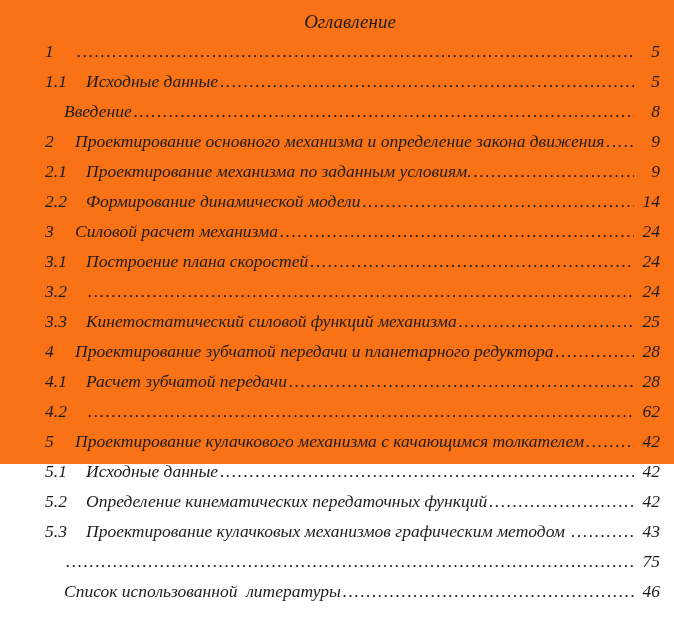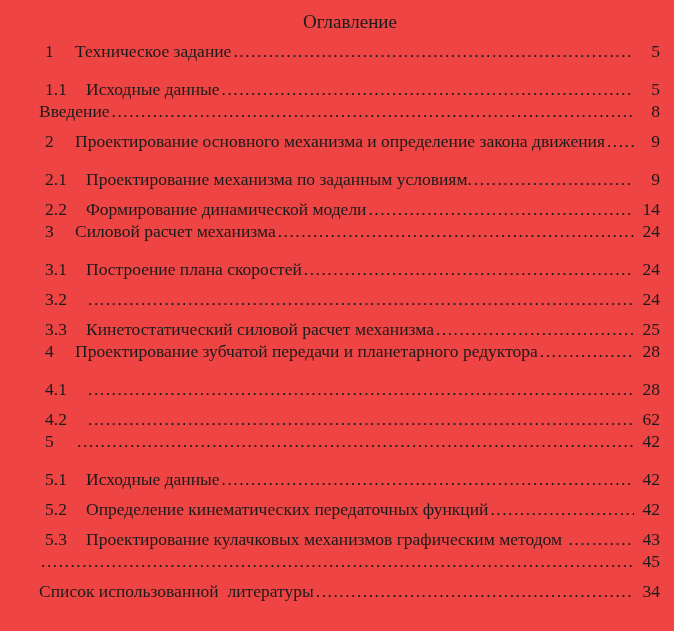--- a/index.html
+++ b/index.html
@@ -9,56 +9,57 @@
   }
   body {
     width: 674px;
     height: 631px;
     overflow: hidden;
     font-family: "Liberation Serif", "DejaVu Serif", serif;
     color: #1b1b1b;
   }
   .page {
     width: 674px;
-    height: 631px;
-    background: #ef4444;
+    height: 464px;
+    background: #f97316;
     box-sizing: border-box;
     padding-top: 8px;
+    font-style: italic;
   }
   .doc-title {
     text-align: center;
     font-size: 19px;
     line-height: 28px;
     white-space: pre;
     text-indent: 26px; 
   }
   .toc-list {
     margin-top: 0;
   }
   .toc-row {
     display: flex;
     align-items: baseline;
     height: 30px;
     line-height: 30px;
     font-size: 17.5px;
     box-sizing: border-box;
-    padding-left: 39px;
+    padding-left: 64px;
     padding-right: 14px;
     cursor: pointer;
   }
   .toc-row.lvl1, .toc-row.lvl2 {
     padding-left: 45px;
   }
   .entry-num {
     flex: 0 0 auto;
     display: inline-block;
     white-space: pre;
   }
   .lvl1 .entry-num { width: 30px; }
-  .lvl2 .entry-num { width: 41px; margin-top: 8px; }
+  .lvl2 .entry-num { width: 41px; }
   .entry-label {
     flex: 0 0 auto;
     white-space: pre;
   }
   .leader {
     flex: 1 1 auto;
     overflow: hidden;
     white-space: nowrap;
     letter-spacing: 1.5px;
     margin-left: 2px;
@@ -73,21 +74,20 @@
 </style>
 </head>
 <body>
 
 <div class="page">
   <div class="doc-title">Оглавление</div>
 
   <div class="toc-list">
       <div class="toc-row lvl1">
     <span class="entry-num">1</span>
-    <span class="entry-label">Техническое задание</span>
     <span class="leader">............................................................................................................................................................................................................................</span>
     <span class="page-num">5</span>
   </div>
       <div class="toc-row lvl2">
     <span class="entry-num">1.1</span>
     <span class="entry-label">Исходные данные</span>
     <span class="leader">............................................................................................................................................................................................................................</span>
     <span class="page-num">5</span>
   </div>
       <div class="toc-row lvl0">
@@ -126,42 +126,44 @@
     <span class="leader">............................................................................................................................................................................................................................</span>
     <span class="page-num">24</span>
   </div>
       <div class="toc-row lvl2">
     <span class="entry-num">3.2</span>
     <span class="leader">............................................................................................................................................................................................................................</span>
     <span class="page-num">24</span>
   </div>
       <div class="toc-row lvl2">
     <span class="entry-num">3.3</span>
-    <span class="entry-label">Кинетостатический силовой расчет механизма</span>
+    <span class="entry-label">Кинетостатический силовой функций механизма</span>
     <span class="leader">............................................................................................................................................................................................................................</span>
     <span class="page-num">25</span>
   </div>
       <div class="toc-row lvl1">
     <span class="entry-num">4</span>
     <span class="entry-label">Проектирование зубчатой передачи и планетарного редуктора</span>
     <span class="leader">............................................................................................................................................................................................................................</span>
     <span class="page-num">28</span>
   </div>
       <div class="toc-row lvl2">
     <span class="entry-num">4.1</span>
+    <span class="entry-label">Расчет зубчатой передачи</span>
     <span class="leader">............................................................................................................................................................................................................................</span>
     <span class="page-num">28</span>
   </div>
       <div class="toc-row lvl2">
     <span class="entry-num">4.2</span>
     <span class="leader">............................................................................................................................................................................................................................</span>
     <span class="page-num">62</span>
   </div>
       <div class="toc-row lvl1">
     <span class="entry-num">5</span>
+    <span class="entry-label">Проектирование кулачкового механизма с качающимся толкателем</span>
     <span class="leader">............................................................................................................................................................................................................................</span>
     <span class="page-num">42</span>
   </div>
       <div class="toc-row lvl2">
     <span class="entry-num">5.1</span>
     <span class="entry-label">Исходные данные</span>
     <span class="leader">............................................................................................................................................................................................................................</span>
     <span class="page-num">42</span>
   </div>
       <div class="toc-row lvl2">
@@ -172,22 +174,22 @@
   </div>
       <div class="toc-row lvl2">
     <span class="entry-num">5.3</span>
     <span class="entry-label">Проектирование кулачковых механизмов графическим методом </span>
     <span class="leader">............................................................................................................................................................................................................................</span>
     <span class="page-num">43</span>
   </div>
       <div class="toc-row lvl0">
 
     <span class="leader">............................................................................................................................................................................................................................</span>
-    <span class="page-num">45</span>
+    <span class="page-num">75</span>
   </div>
       <div class="toc-row lvl0">
 
     <span class="entry-label">Список использованной  литературы</span>
     <span class="leader">............................................................................................................................................................................................................................</span>
-    <span class="page-num">34</span>
+    <span class="page-num">46</span>
   </div>
     </div>
 </div>
 
 </body></html>

